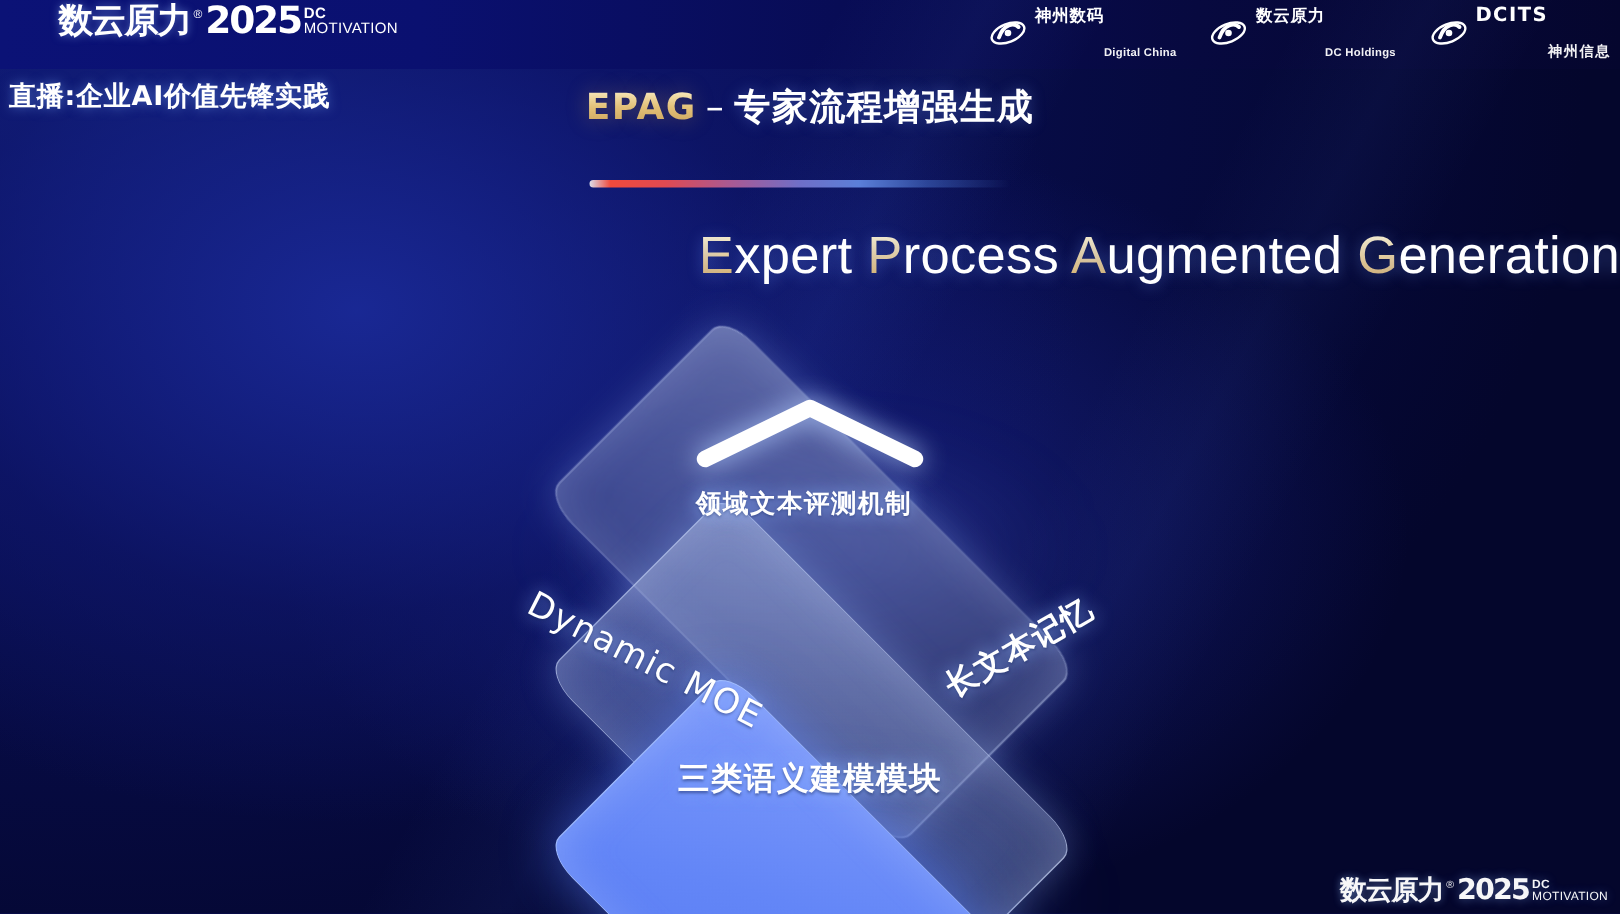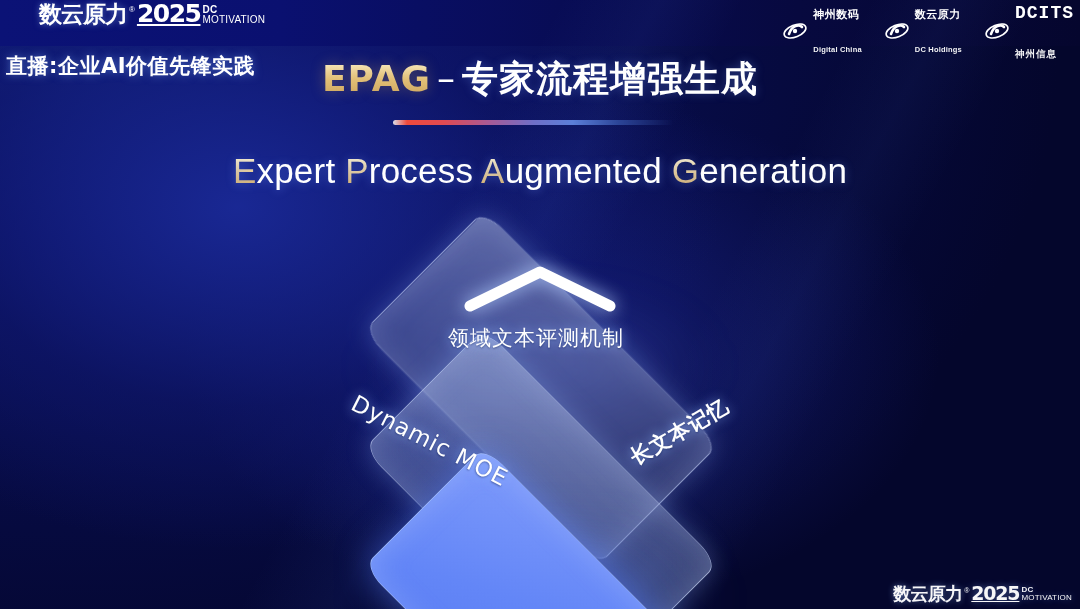--- a/index.html
+++ b/index.html
@@ -39,56 +39,55 @@
   .bl-cn{
     font-family:"DejaVu Sans","Liberation Sans",sans-serif;
     font-size:23px;font-weight:bold;letter-spacing:-1px;line-height:1;
     text-shadow:0 0 6px rgba(150,190,255,.55);
     margin-left:33px;
   }
   .bl-reg{font-size:8px;vertical-align:super;line-height:1;padding-bottom:12px;}
   .bl-year{
     font-size:25px;font-weight:bold;letter-spacing:-1.5px;line-height:1;
     font-family:"DejaVu Sans","Liberation Sans",sans-serif;
-    text-decoration:underline;
   }
   .bl-dc{display:flex;flex-direction:column;line-height:1;padding-bottom:1px;}
   .bl-dc b{font-size:10px;letter-spacing:.2px;}
   .bl-dc i{font-size:10px;font-style:normal;letter-spacing:.2px;}
 
   .live-line{
     position:absolute;left:6px;top:52px;z-index:6;
     font-family:"DejaVu Sans","Liberation Sans",sans-serif;
-    font-size:21px;font-weight:bold;color:#ffffff;white-space:nowrap;
+    font-size:18px;font-weight:bold;color:#ffffff;white-space:nowrap;
     text-shadow:0 0 8px rgba(120,170,255,.55);
     letter-spacing:.5px;
   }
 
   
   .partners{
     position:absolute;right:6px;top:4px;z-index:6;
     display:flex;align-items:center;gap:22px;
   }
   .plogo{display:flex;align-items:center;gap:5px;}
   .pmark{
     width:26px;height:22px;position:relative;flex:none;
   }
   .pmark svg{display:block;}
-  .ptext{display:flex;flex-direction:column;line-height:1.05;color:#fff;}
+  .ptext{display:flex;flex-direction:row;line-height:1.05;color:#fff;}
   .ptext .t1{font-size:11px;font-weight:bold;letter-spacing:.5px;white-space:nowrap;
     font-family:"DejaVu Sans","Liberation Sans",sans-serif;}
   .ptext .t2{font-size:7.5px;font-weight:bold;letter-spacing:.2px;white-space:nowrap;opacity:.95;margin-top:26px;}
-  .plogo.alt .t1{font-size:18px;letter-spacing:1px;font-family:Liberation Mono, monospace;}
+  .plogo.alt .t1{font-size:13px;letter-spacing:1px;}
   .plogo.alt .t2{font-size:9.5px;letter-spacing:1px;}
 
   
   .title-main{
     position:absolute;left:0;right:0;top:55px;text-align:center;z-index:5;
     font-family:"DejaVu Sans","Liberation Sans",sans-serif;
-    font-size:36px;font-weight:bold;white-space:nowrap;letter-spacing:1px;
+    font-size:24px;font-weight:bold;white-space:nowrap;letter-spacing:1px;
   }
   .title-main .epag{
     color:#e8d49a;
     background:linear-gradient(180deg,#fff4cf 8%,#e6c57e 52%,#c9a05a 100%);
     -webkit-background-clip:text;background-clip:text;-webkit-text-fill-color:transparent;
     text-shadow:0 0 14px rgba(210,170,90,.35);
   }
   .title-main .dash{color:#ffffff;padding:0 6px;font-weight:normal;}
   .title-main .cn{color:#ffffff;text-shadow:0 0 10px rgba(120,160,255,.35);}
 
@@ -101,21 +100,21 @@
       #e04a52 18%,
       #a85a95 34%,
       #6f6fc8 50%,
       #5b7fd8 64%,
       rgba(70,110,200,.55) 80%,
       rgba(40,70,160,0) 100%);
     filter:blur(.3px);
   }
 
   .title-sub{
-    position:absolute;left:0;right:0;top:151px;text-align:center;z-index:5;
+    position:absolute;left:0;right:0;top:151px;text-align:right;z-index:5;
     font-family:"Liberation Sans","DejaVu Sans",sans-serif;
     font-size:35px;font-weight:normal;white-space:nowrap;letter-spacing:.2px;
     color:#ffffff;text-shadow:0 1px 10px rgba(110,150,255,.45);
   }
   .title-sub .cap{
     color:#f2d89b;
     background:linear-gradient(180deg,#fff6d4 10%,#ecca86 60%,#d3a95f 100%);
     -webkit-background-clip:text;background-clip:text;-webkit-text-fill-color:transparent;
   }
 
@@ -157,21 +156,21 @@
   .g3{top:300px;background:radial-gradient(ellipse at center, rgba(90,130,255,.40), rgba(0,0,0,0) 70%);}
 
   
   .lbl{
     position:absolute;z-index:7;color:#ffffff;white-space:nowrap;
     font-family:"DejaVu Sans","Liberation Sans",sans-serif;
     text-shadow:0 0 12px rgba(140,180,255,.85), 0 1px 2px rgba(10,20,70,.55);
   }
   .lbl-top{
     left:0;right:8px;top:102px;text-align:center;
-    font-size:21px;font-weight:normal;letter-spacing:1px;
+    font-size:17px;font-weight:bold;letter-spacing:1px;
   }
   .lbl-moe{
     left:126px;top:168px;
     font-size:23px;font-weight:normal;letter-spacing:1px;
     transform:rotate(27deg);transform-origin:left top;
   }
   .lbl-mem{
     left:392px;top:225px;
     font-size:21px;font-weight:bold;letter-spacing:1px;
     transform:rotate(-30deg);transform-origin:left top;
@@ -288,20 +287,21 @@
 
     <span class="chevron">
       <svg width="156" height="52" viewBox="0 0 156 52">
         <path d="M8 44 L78 10 L148 44" fill="none" stroke="#ffffff" stroke-width="11" stroke-linecap="round" stroke-linejoin="round"></path>
       </svg>
     </span>
 
     <div class="lbl lbl-top">领域文本评测机制</div>
     <div class="lbl lbl-moe">Dynamic MOE</div>
     <div class="lbl lbl-mem">长文本记忆</div>
+    <div class="lbl lbl-bot">三类语义建模模块</div>
 
   </div>
 
   <div class="watermark">
     <span class="bl-cn">数云原力</span>
     <span class="bl-reg">®</span>
     <span class="bl-year">2025</span>
     <span class="bl-dc">
       <b>DC</b>
       <i>MOTIVATION</i>

